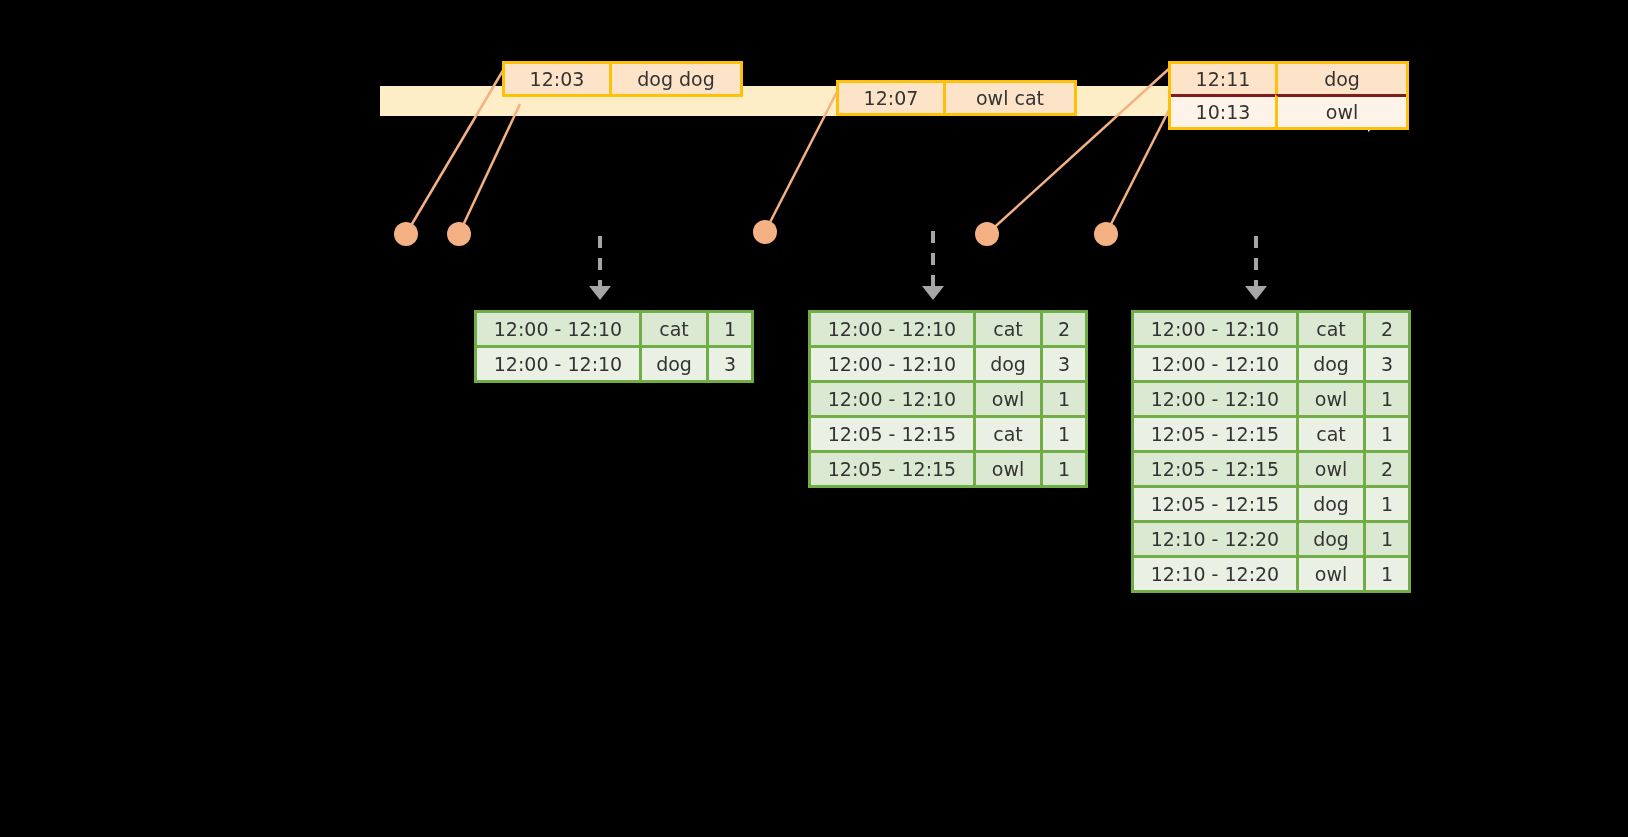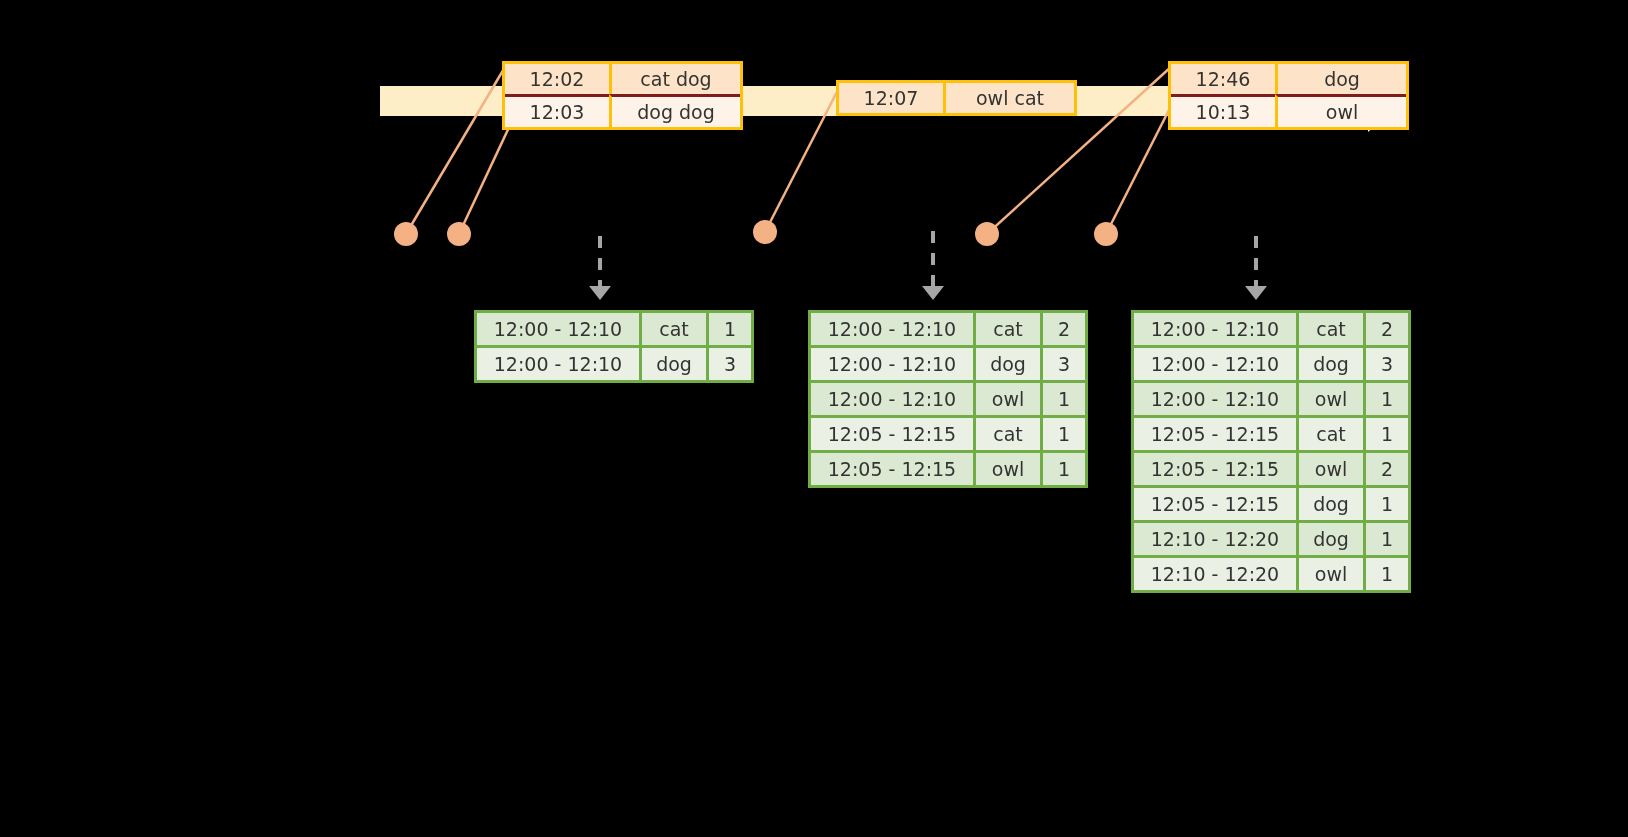--- a/index.html
+++ b/index.html
@@ -129,41 +129,37 @@
       <polygon points="589,286 611,286 600,300" fill="#a6a6a6"></polygon>
       <line x1="933" y1="231" x2="933" y2="288" stroke="#a6a6a6" stroke-width="4" stroke-dasharray="12 10"></line>
       <polygon points="922,286 944,286 933,300" fill="#a6a6a6"></polygon>
       <line x1="1256" y1="236" x2="1256" y2="288" stroke="#a6a6a6" stroke-width="4" stroke-dasharray="12 10"></line>
       <polygon points="1245,286 1267,286 1256,300" fill="#a6a6a6"></polygon>
     </svg>
 
   <table class="evt-table" id="evt1">
       <tbody>
         <tr>
-          <td class="c-time">12:02</td>
-          <td class="c-words">cat dog</td>
-        </tr>
-        <tr>
           <td class="c-time">12:03</td>
           <td class="c-words">dog dog</td>
         </tr>
       </tbody>
     </table>
   <table class="evt-table" id="evt2">
       <tbody>
         <tr>
           <td class="c-time">12:07</td>
           <td class="c-words">owl cat</td>
         </tr>
       </tbody>
     </table>
   <table class="evt-table" id="evt3">
       <tbody>
         <tr>
-          <td class="c-time">12:46</td>
+          <td class="c-time">12:11</td>
           <td class="c-words">dog</td>
         </tr>
         <tr>
           <td class="c-time">10:13</td>
           <td class="c-words">owl</td>
         </tr>
       </tbody>
     </table>
 
   <table class="res-table" id="res1">

